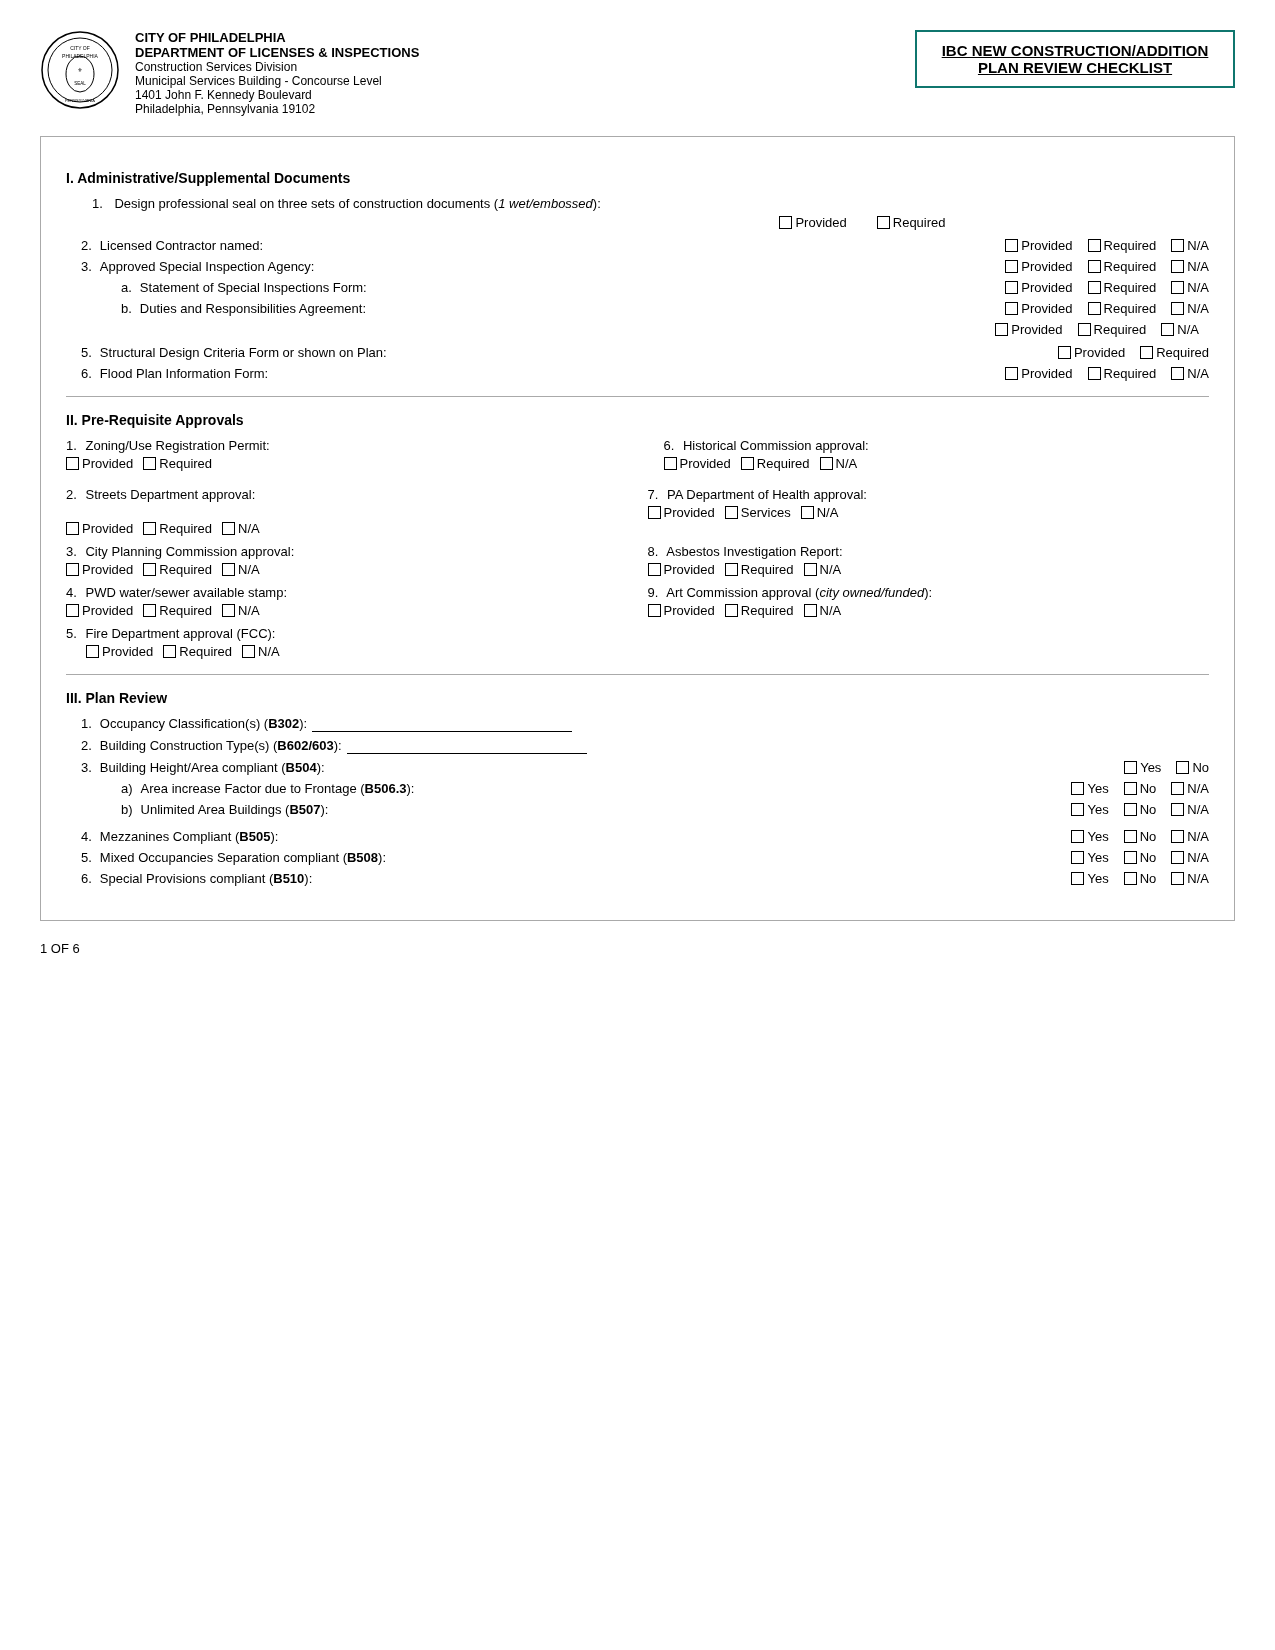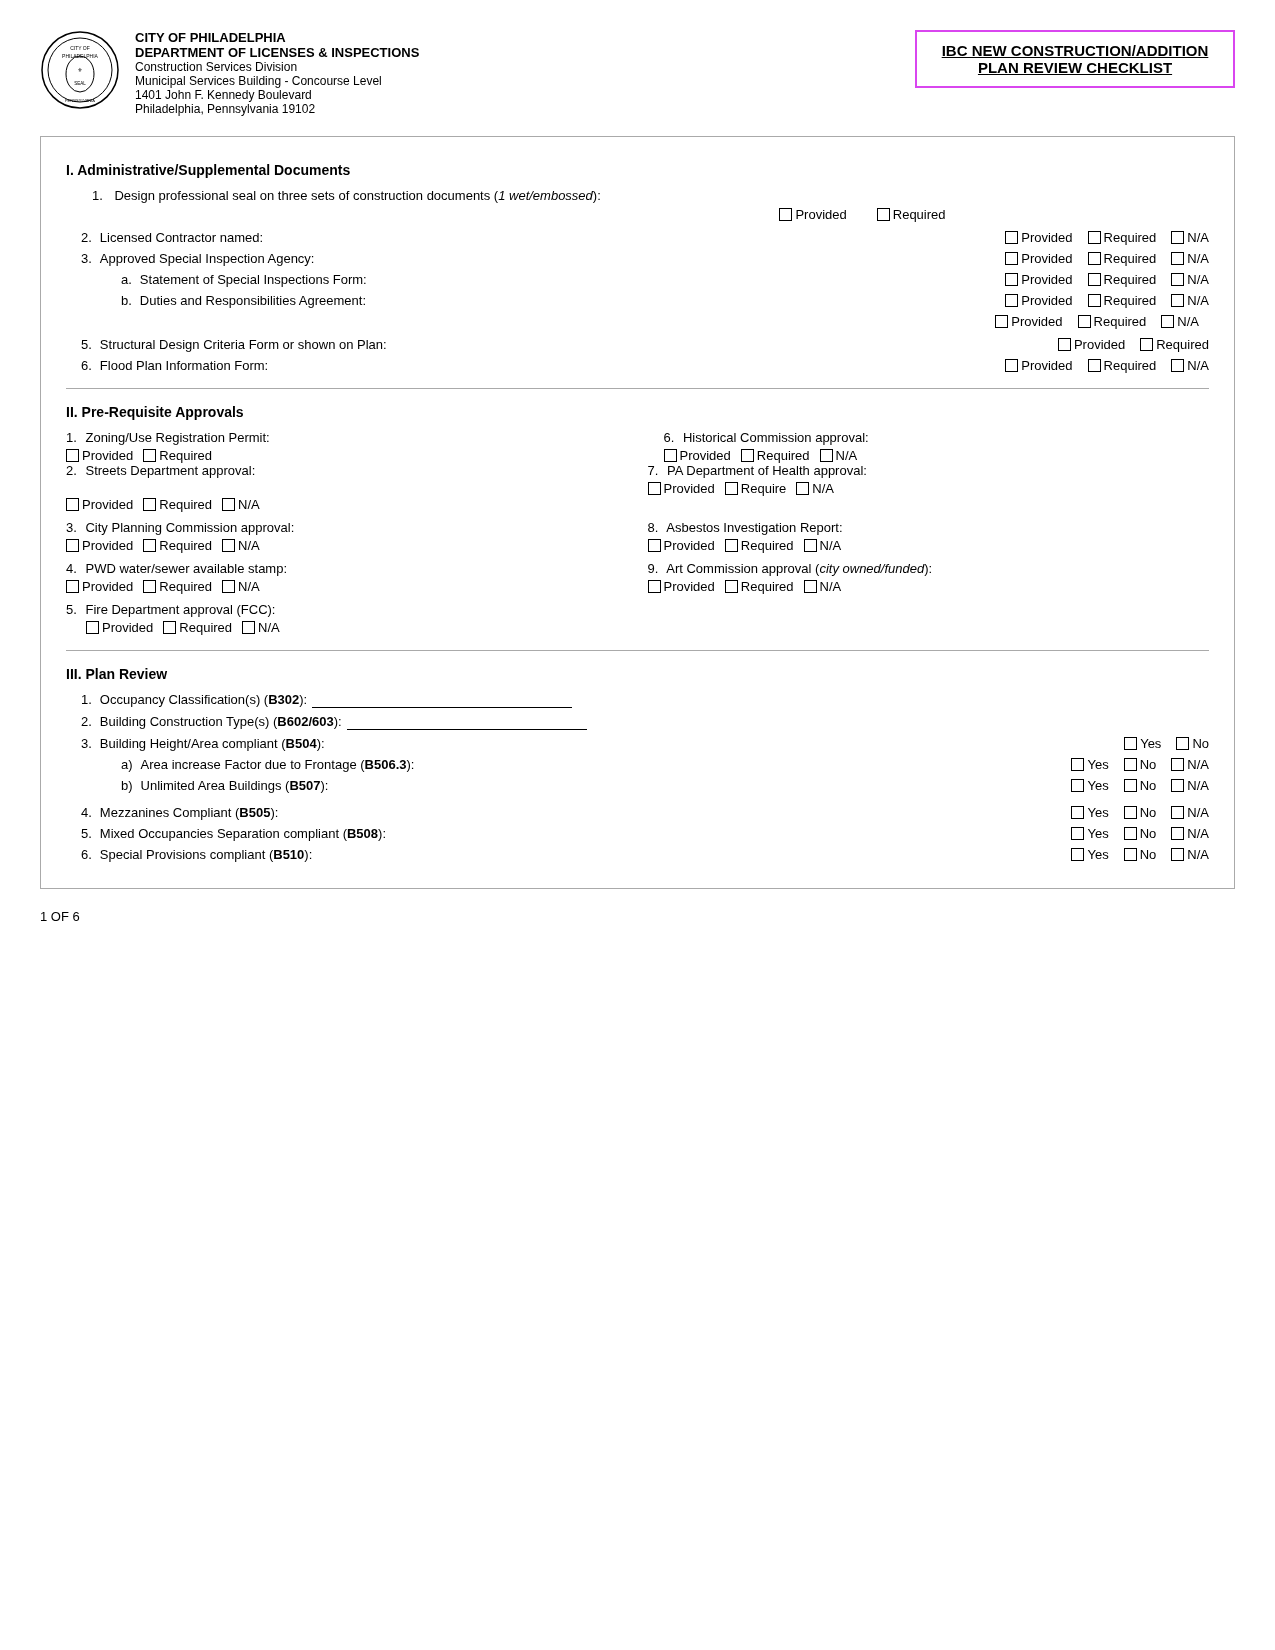--- a/index.html
+++ b/index.html
@@ -27,39 +27,39 @@
       flex: 1;
     }
     .header-text .dept-name {
       font-size: 13px;
       font-weight: bold;
     }
     .header-text .dept-sub {
       font-size: 12px;
     }
     .header-box {
-      border: 2px solid #d946ef;
+      border: 2px solid #0f766e;
       padding: 10px 20px;
       text-align: center;
       min-width: 320px;
     }
     .header-box .title-line1 {
       font-size: 15px;
       font-weight: bold;
       text-decoration: underline;
     }
     .header-box .title-line2 {
       font-size: 15px;
       font-weight: bold;
       text-decoration: underline;
     }
 
     .main-content {
       border: 1px solid #aaa;
-      padding: 20px 25px;
+      padding: 28px 25px;
     }
 
     .section-title {
       font-size: 14px;
       font-weight: bold;
       margin-bottom: 10px;
       margin-top: 5px;
     }
 
     .section-divider {
@@ -295,21 +295,21 @@
           <span class="cb"></span>
           <span>N/A</span>
         </label>
     </div>
   </div>
 
   <div class="section-divider"></div>
 
   <div class="section-title">II. Pre-Requisite Approvals</div>
 
-  <div class="two-col-row" style="margin-bottom:0;gap:32px;">
+  <div class="two-col-row" style="margin-bottom:16px;gap:32px;">
     <div class="two-col-left">
       <div style="margin-bottom:3px;">
         <span style="margin-right:5px;">1.</span>
         <span>Zoning/Use Registration Permit:</span>
       </div>
       <div class="col-checkboxes">
         <label class="checkbox-label">
             <span class="cb"></span>
             <span>Provided</span>
           </label>
@@ -367,21 +367,21 @@
         <span style="margin-right:5px;">7.</span>
         <span>PA Department of Health approval:</span>
       </div>
       <div class="col-checkboxes">
         <label class="checkbox-label">
             <span class="cb"></span>
             <span>Provided</span>
           </label>
         <label class="checkbox-label">
             <span class="cb"></span>
-            <span>Require</span>
+            <span>Services</span>
           </label>
         <label class="checkbox-label">
             <span class="cb"></span>
             <span>N/A</span>
           </label>
       </div>
     </div>
   </div>
 
   <div class="two-col-row" style="margin-bottom:8px;">

